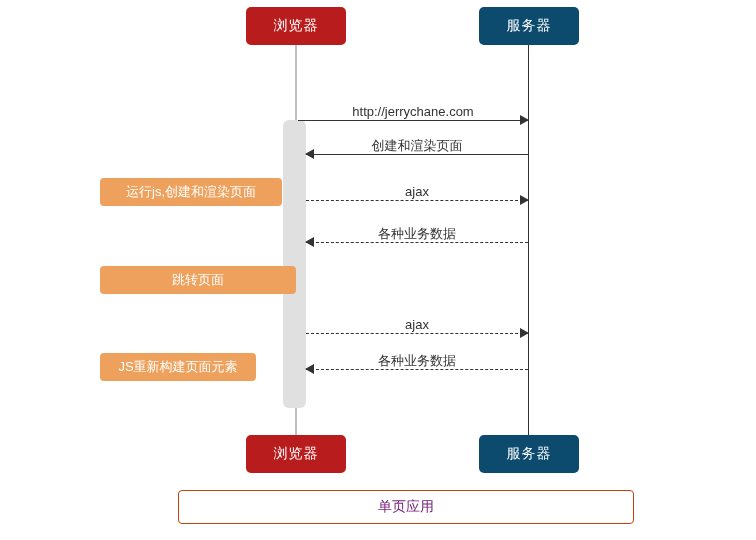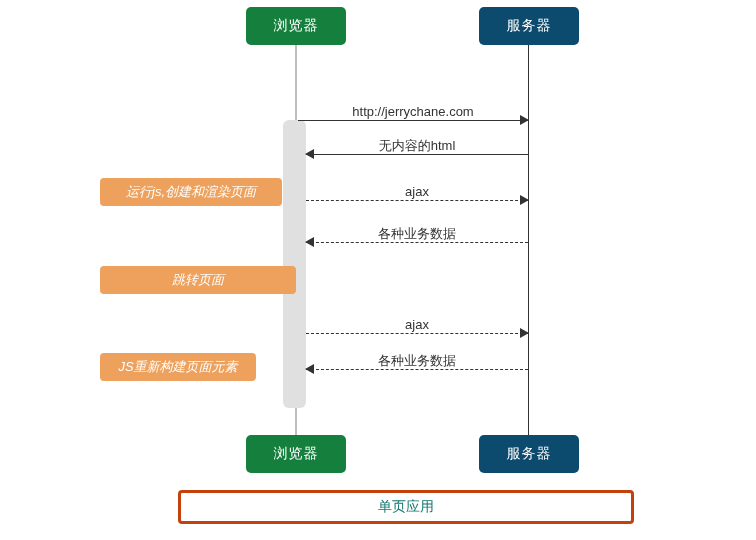--- a/index.html
+++ b/index.html
@@ -26,21 +26,21 @@
     border-radius: 5px;
     display: flex;
     align-items: center;
     justify-content: center;
     color: #ffffff;
     font-size: 14px;
     letter-spacing: 1px;
     box-sizing: border-box;
     z-index: 6;
   }
-  .actor.browser { background: #15803d; }
+  .actor.browser { background: #b91c1c; }
   .actor.server  { background: #0c4a6e; }
 
   #actor-browser-top    { left: 246px; top: 7px; }
   #actor-server-top     { left: 479px; top: 7px; }
   #actor-browser-bottom { left: 246px; top: 435px; }
   #actor-server-bottom  { left: 479px; top: 435px; }
 
   
   .lifeline {
     position: absolute;
@@ -134,41 +134,40 @@
     height: 28px;
     border-radius: 4px;
     background: #eda15c;
     color: #ffffff;
     display: flex;
     align-items: center;
     justify-content: center;
     font-size: 13px;
     z-index: 5;
     box-sizing: border-box;
-    font-style: italic;
   }
   #note-render   { left: 100px; top: 178px; width: 182px; }
   #note-jump     { left: 100px; top: 266px; width: 196px; }
   #note-rebuild  { left: 100px; top: 353px; width: 156px; }
 
   
   #caption-box {
     position: absolute;
     left: 178px;
     top: 490px;
     width: 456px;
     height: 34px;
-    border: 3px solid #c2410c;
+    border: 1px solid #c2410c;
     border-radius: 4px;
     background: #ffffff;
     display: flex;
     align-items: center;
     justify-content: center;
     font-size: 14px;
-    color: #0f766e;
+    color: #701a75;
     box-sizing: border-box;
     z-index: 6;
   }
 </style>
 </head>
 <body>
 
 <div id="canvas">
 
   <div class="lifeline" id="lifeline-browser"></div>
@@ -192,21 +191,21 @@
 
   <div class="message" id="msg-request">
     <div class="msg-line"></div>
     <div class="arrow-head right"></div>
     <div class="msg-label">http://jerrychane.com</div>
   </div>
 
   <div class="message" id="msg-empty-html">
     <div class="msg-line"></div>
     <div class="arrow-head left"></div>
-    <div class="msg-label">无内容的html</div>
+    <div class="msg-label">创建和渲染页面</div>
   </div>
 
   <div class="message" id="msg-ajax-1">
     <div class="msg-line dashed"></div>
     <div class="arrow-head right"></div>
     <div class="msg-label">ajax</div>
   </div>
 
   <div class="message" id="msg-data-1">
     <div class="msg-line dashed"></div>

